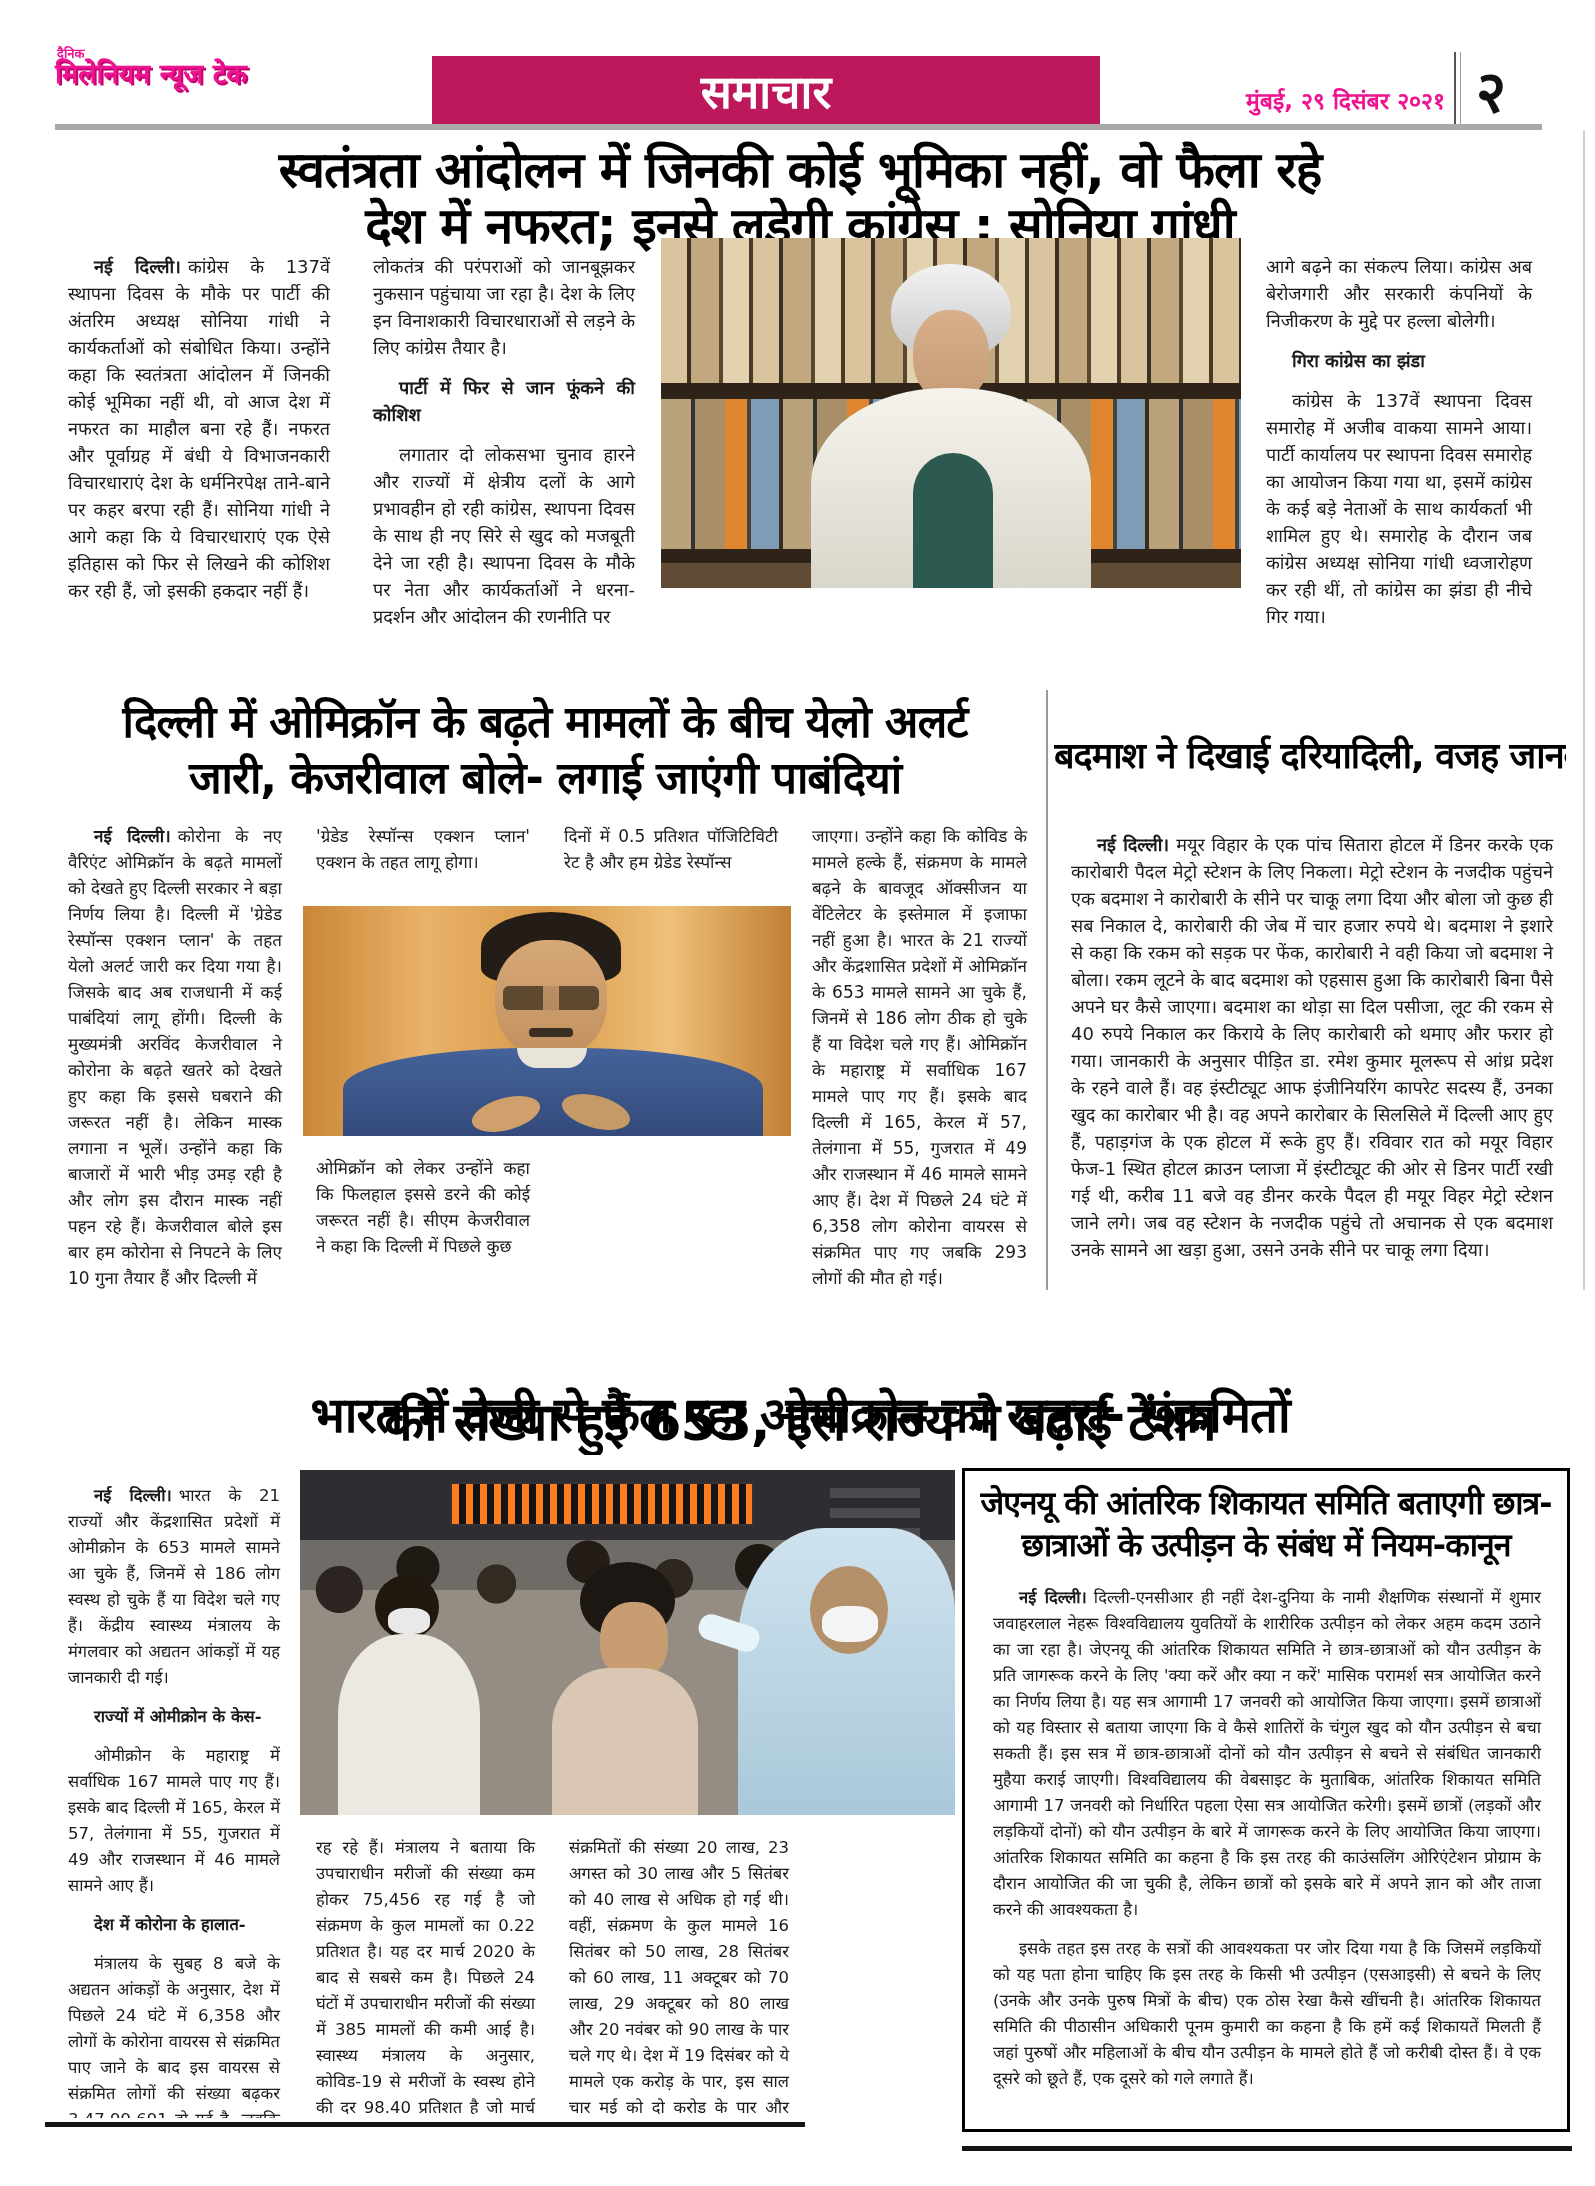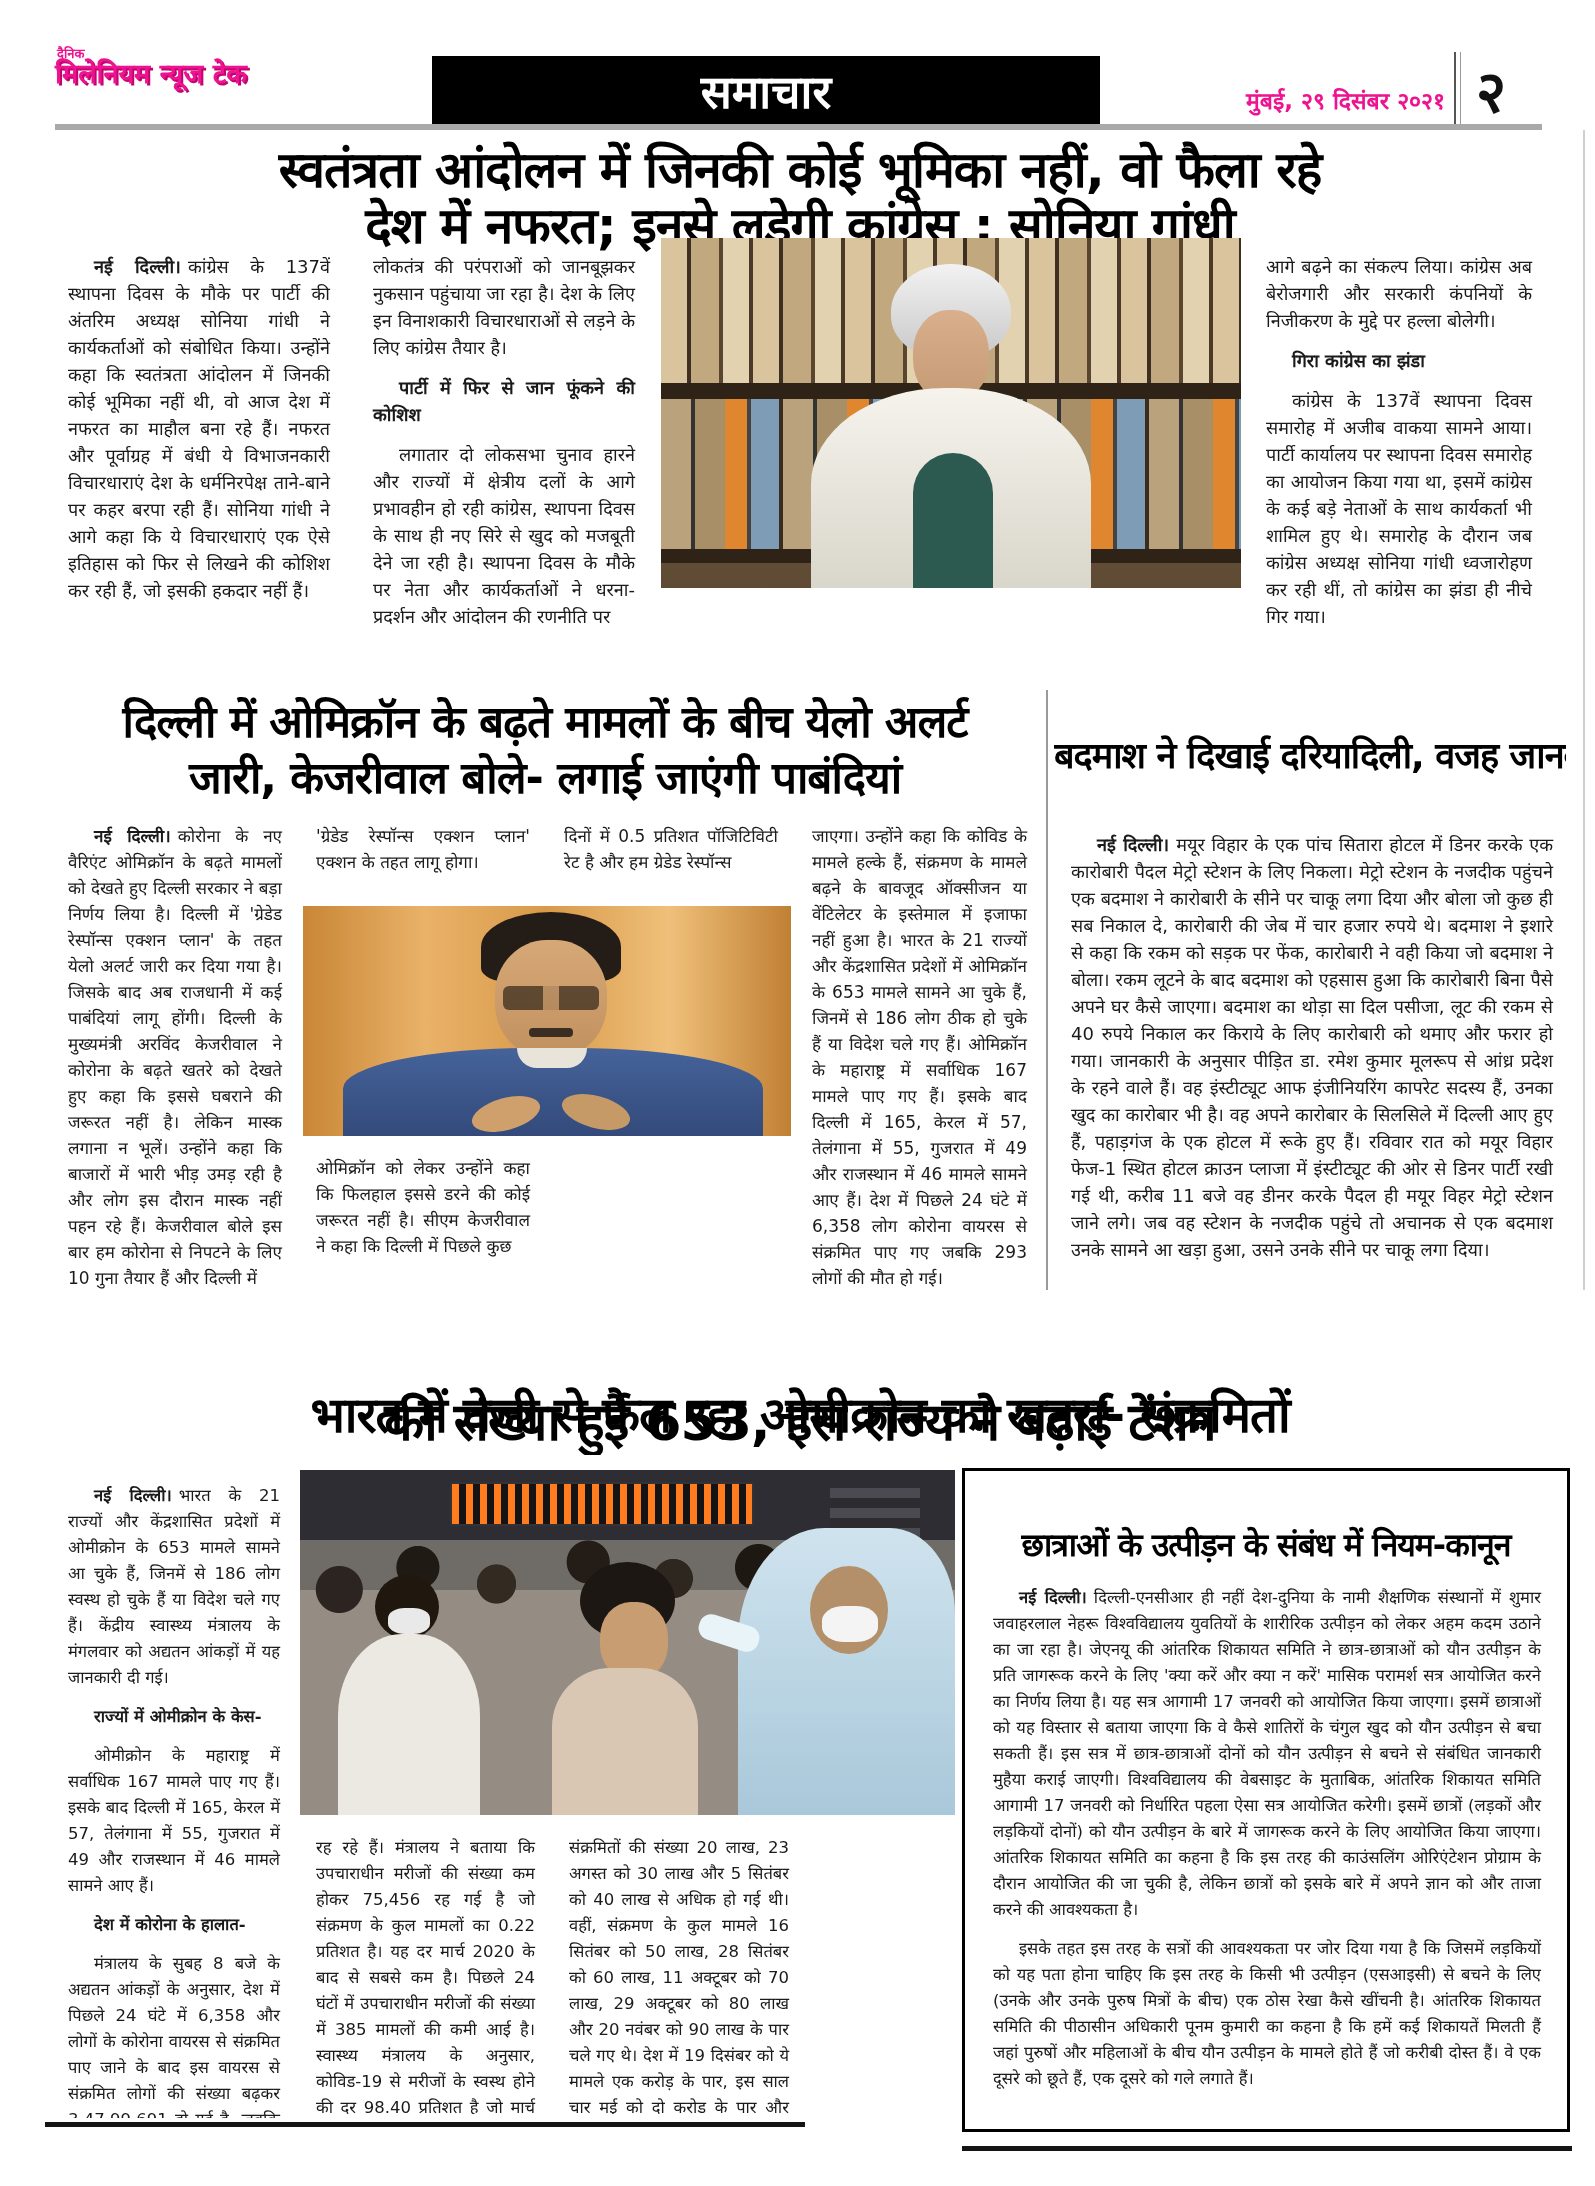--- a/index.html
+++ b/index.html
@@ -8,21 +8,21 @@
   .col{position:absolute;overflow:hidden;text-align:justify;}
   .col p{margin:13px;}
   .ind{text-indent:26px;}
   .lead{font-weight:bold;margin-right:7px;}
   .sub{font-weight:bold;}
   .hl{position:absolute;text-align:center;font-weight:800;color:#000;letter-spacing:-1px;white-space:nowrap;overflow:hidden;}
   
   .brand-small{position:absolute;left:57px;top:44px;font-size:13px;font-weight:bold;color:#ee1390;}
   .brand{position:absolute;left:55px;top:60px;width:360px;font-size:27px;font-weight:900;color:#ee1390;
          text-shadow:2px 2px 0 #c0066e;line-height:1.05;white-space:nowrap;}
-  .section-box{position:absolute;left:432px;top:56px;width:668px;height:72px;background:#000000;
+  .section-box{position:absolute;left:432px;top:56px;width:668px;height:72px;background:#be185d;
                color:#fff;font-size:46px;font-weight:800;text-align:center;line-height:72px;}
   .dateline{position:absolute;left:1110px;top:84px;width:335px;text-align:right;font-size:23px;font-weight:bold;color:#ee1390;white-space:nowrap;}
   .pgsep{position:absolute;left:1454px;top:52px;width:4px;height:76px;border-left:2px solid #555;border-right:1px solid #999;}
   .pgnum{position:absolute;left:1476px;top:50px;font-size:58px;font-weight:bold;color:#111;}
   .hrule{position:absolute;background:#a9a9a9;}
   .vrule{position:absolute;background:#9a9a9a;}
   .blackrule{position:absolute;background:#141414;}
   
   .t18{font-size:18px;line-height:27px;}
   .t17{font-size:17px;line-height:26px;}
@@ -186,20 +186,21 @@
 
   <div class="col t165" style="left:303px;top:1822px;width:245px;height:292px;">
     <p>रह रहे हैं। मंत्रालय ने बताया कि उपचाराधीन मरीजों की संख्या कम होकर 75,456 रह गई है जो संक्रमण के कुल मामलों का 0.22 प्रतिशत है। यह दर मार्च 2020 के बाद से सबसे कम है। पिछले 24 घंटों में उपचाराधीन मरीजों की संख्या में 385 मामलों की कमी आई है। स्वास्थ्य मंत्रालय के अनुसार, कोविड-19 से मरीजों के स्वस्थ होने की दर 98.40 प्रतिशत है जो मार्च 2020 के बाद से सबसे अधिक है।</p>
     <p class="ind">देश में पिछले साल सात अगस्त को</p>
   </div>
   <div class="col t165" style="left:556px;top:1822px;width:246px;height:292px;">
     <p>संक्रमितों की संख्या 20 लाख, 23 अगस्त को 30 लाख और 5 सितंबर को 40 लाख से अधिक हो गई थी। वहीं, संक्रमण के कुल मामले 16 सितंबर को 50 लाख, 28 सितंबर को 60 लाख, 11 अक्टूबर को 70 लाख, 29 अक्टूबर को 80 लाख और 20 नवंबर को 90 लाख के पार चले गए थे। देश में 19 दिसंबर को ये मामले एक करोड़ के पार, इस साल चार मई को दो करोड़ के पार और 23 जून को तीन करोड़ के पार चले गए थे।</p>
   </div>
 
   <div class="jnu-box"></div>
+  <div class="hl" style="left:975px;top:1480px;width:582px;font-size:32px;">जेएनयू की आंतरिक शिकायत समिति बताएगी छात्र-</div>
   <div class="hl" style="left:975px;top:1522px;width:582px;font-size:32px;">छात्राओं के उत्पीड़न के संबंध में नियम-कानून</div>
   <div class="col t165" style="left:980px;top:1572px;width:574px;height:548px;">
     <p class="ind"><strong class="lead">नई दिल्ली।</strong><span>दिल्ली-एनसीआर ही नहीं देश-दुनिया के नामी शैक्षणिक संस्थानों में शुमार जवाहरलाल नेहरू विश्वविद्यालय युवतियों के शारीरिक उत्पीड़न को लेकर अहम कदम उठाने का जा रहा है। जेएनयू की आंतरिक शिकायत समिति ने छात्र-छात्राओं को यौन उत्पीड़न के प्रति जागरूक करने के लिए 'क्या करें और क्या न करें' मासिक परामर्श सत्र आयोजित करने का निर्णय लिया है। यह सत्र आगामी 17 जनवरी को आयोजित किया जाएगा। इसमें छात्राओं को यह विस्तार से बताया जाएगा कि वे कैसे शातिरों के चंगुल खुद को यौन उत्पीड़न से बचा सकती हैं। इस सत्र में छात्र-छात्राओं दोनों को यौन उत्पीड़न से बचने से संबंधित जानकारी मुहैया कराई जाएगी। विश्वविद्यालय की वेबसाइट के मुताबिक, आंतरिक शिकायत समिति आगामी 17 जनवरी को निर्धारित पहला ऐसा सत्र आयोजित करेगी। इसमें छात्रों (लड़कों और लड़कियों दोनों) को यौन उत्पीड़न के बारे में जागरूक करने के लिए आयोजित किया जाएगा। आंतरिक शिकायत समिति का कहना है कि इस तरह की काउंसलिंग ओरिएंटेशन प्रोग्राम के दौरान आयोजित की जा चुकी है, लेकिन छात्रों को इसके बारे में अपने ज्ञान को और ताजा करने की आवश्यकता है।</span></p>
     <p class="ind">इसके तहत इस तरह के सत्रों की आवश्यकता पर जोर दिया गया है कि जिसमें लड़कियों को यह पता होना चाहिए कि इस तरह के किसी भी उत्पीड़न (एसआइसी) से बचने के लिए (उनके और उनके पुरुष मित्रों के बीच) एक ठोस रेखा कैसे खींचनी है। आंतरिक शिकायत समिति की पीठासीन अधिकारी पूनम कुमारी का कहना है कि हमें कई शिकायतें मिलती हैं जहां पुरुषों और महिलाओं के बीच यौन उत्पीड़न के मामले होते हैं जो करीबी दोस्त हैं। वे एक दूसरे को छूते हैं, एक दूसरे को गले लगाते हैं।</p>
   </div>
 
   <div class="blackrule" style="left:45px;top:2122px;width:760px;height:5px;"></div>
   <div class="blackrule" style="left:962px;top:2146px;width:610px;height:5px;"></div>
 
 </div>

